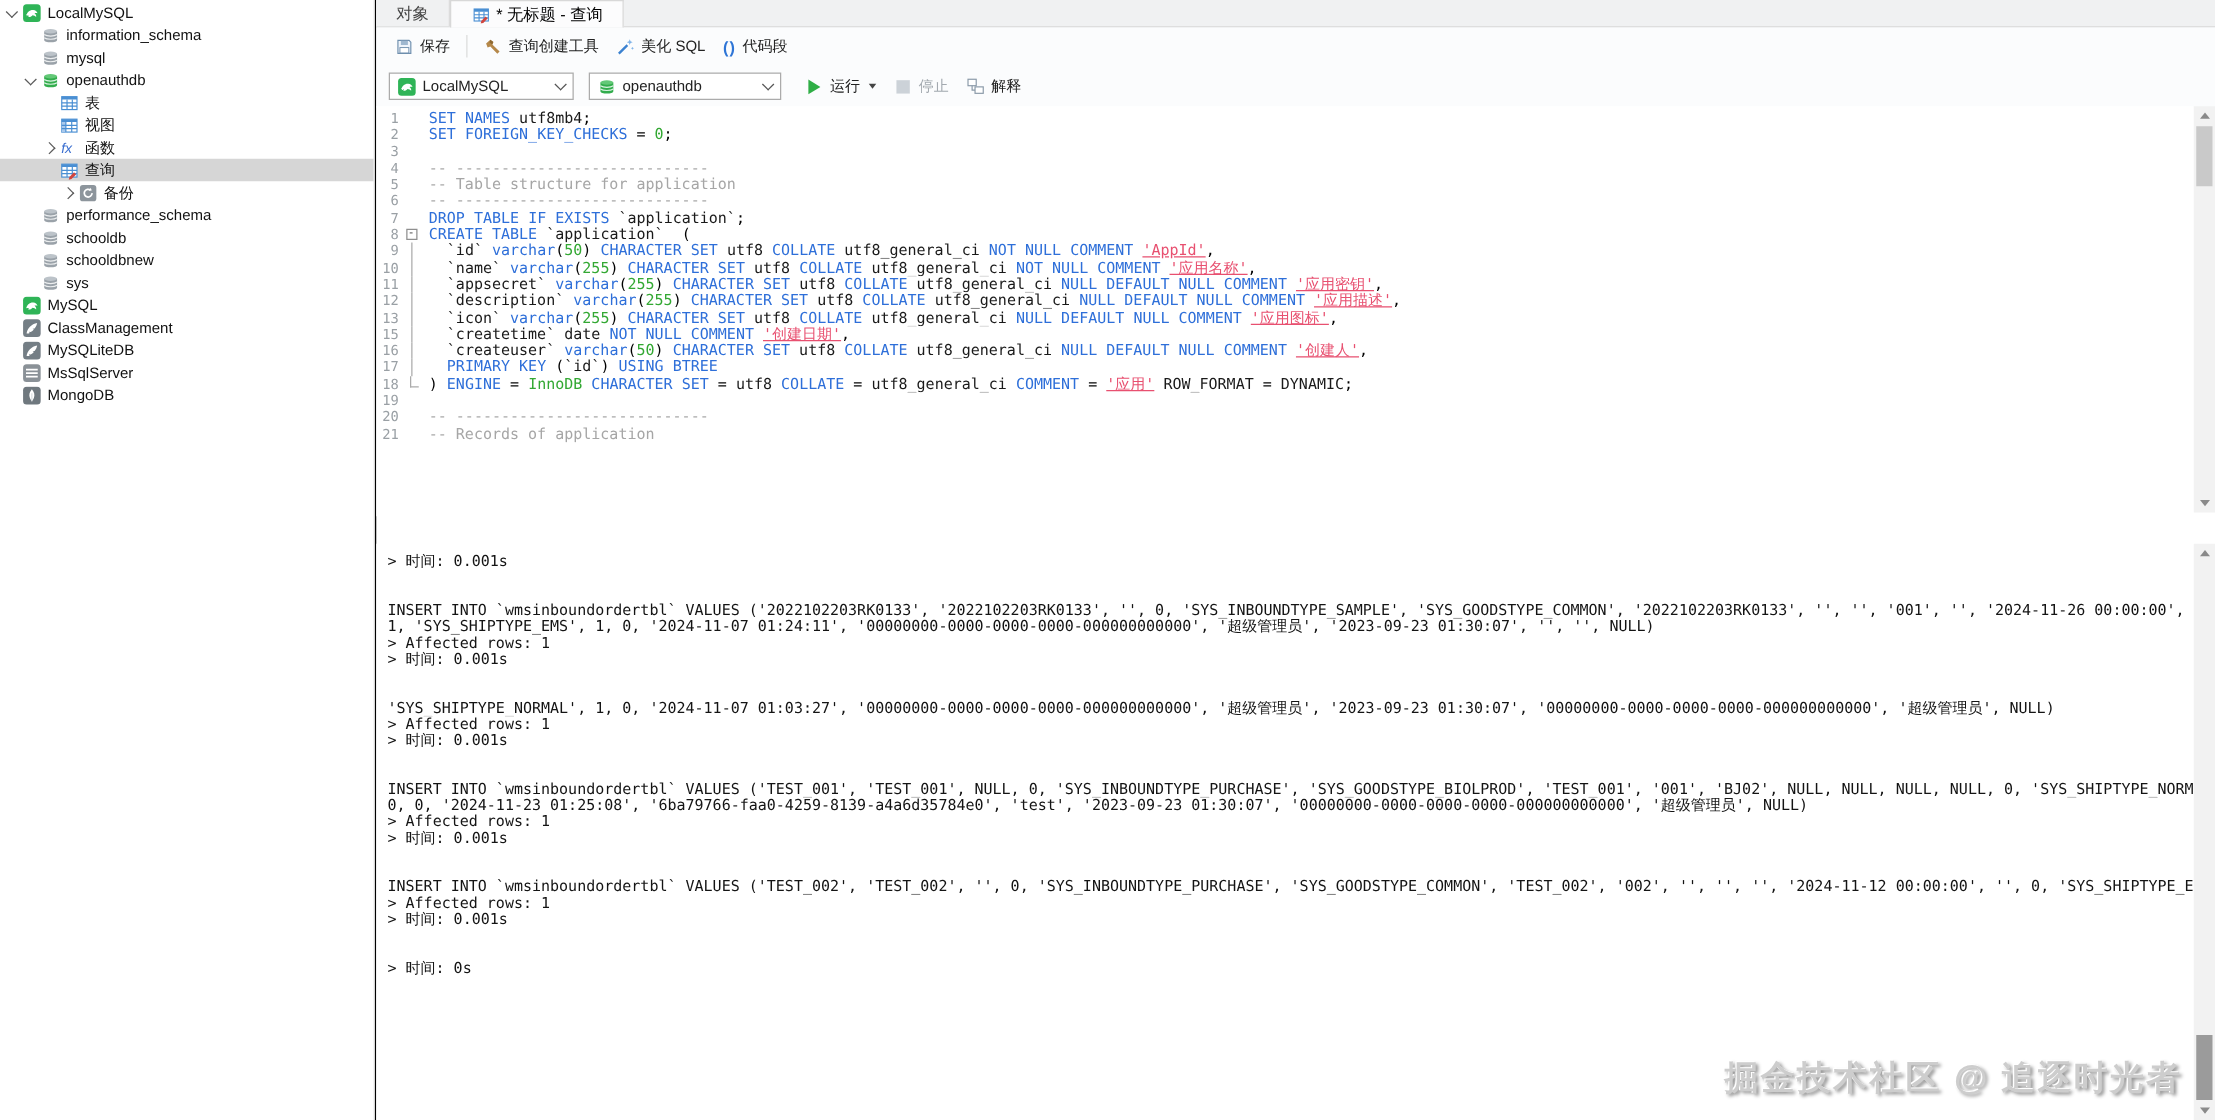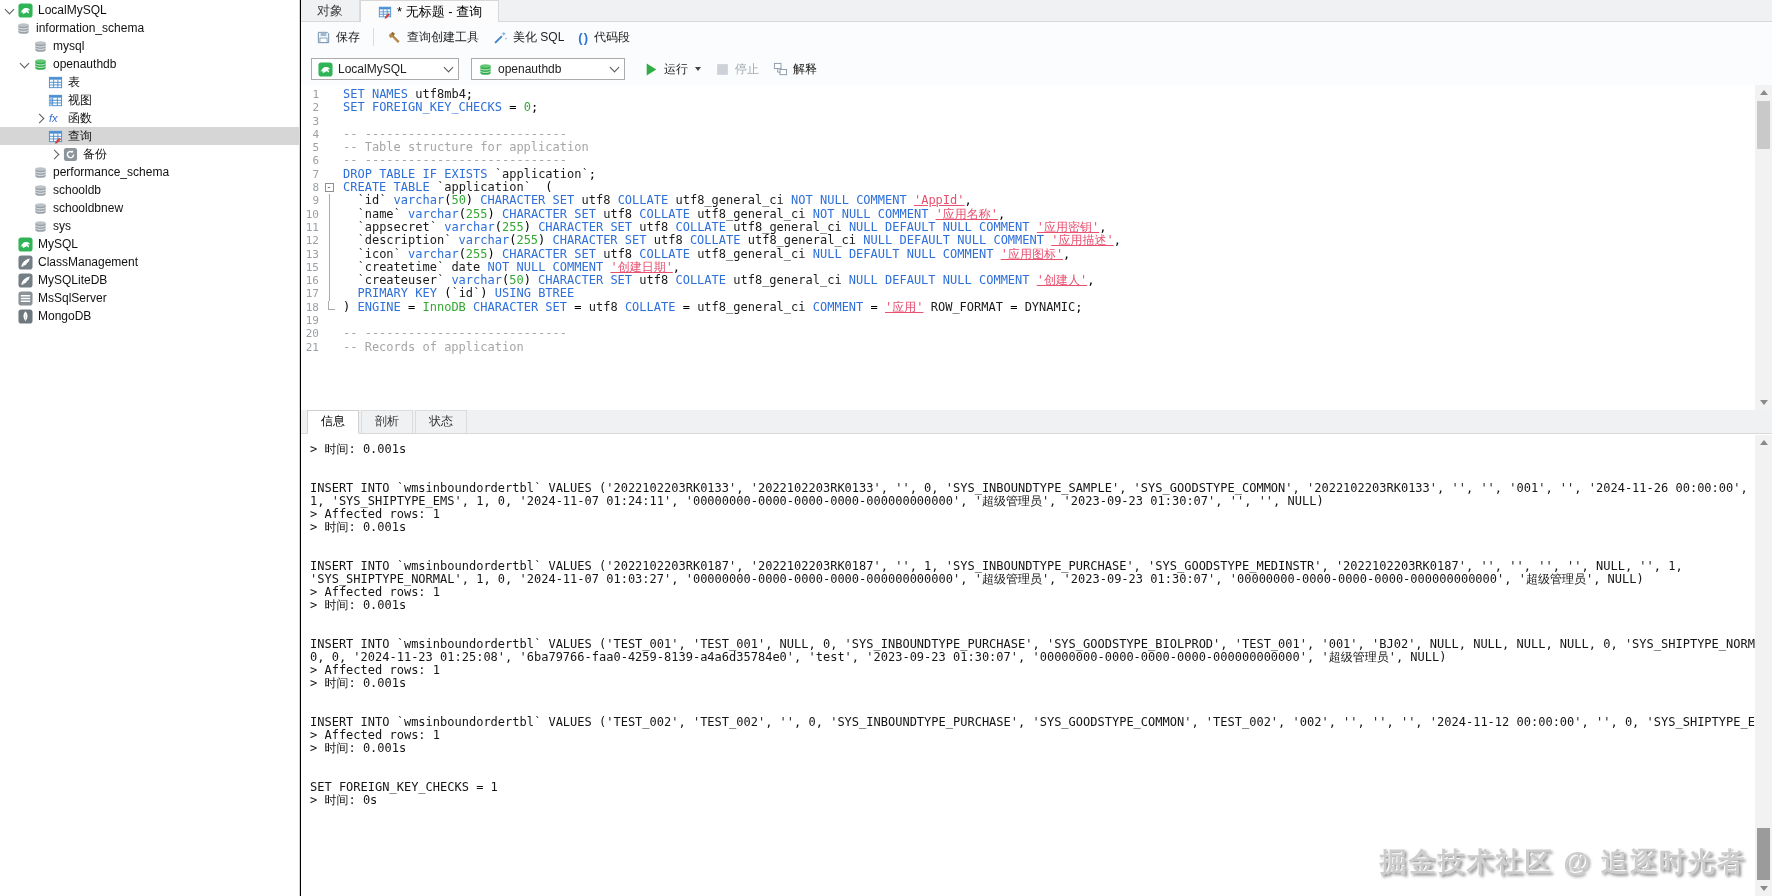--- a/index.html
+++ b/index.html
@@ -88,21 +88,21 @@
           <span class="chev chev-down"></span>
         </span>
         <span class="tree-icon">
           <svg viewBox="0 0 16 16">
             <rect x="0.5" y="0.5" width="15" height="15" rx="3" fill="#2fb457"></rect>
             <path d="M3 11.2c.5-3.8 3.2-6 6.2-5.8 1.8.1 3.2 1.2 3.6 2.7-.9-.4-1.9-.4-2.6 0 1.2.7 1.8 2 1.4 3.3-.8-1-1.9-1.6-3-1.6-.9 1.1-2.3 1.7-3.8 1.6l.8-1.2c-.9.1-1.9-.2-2.6-1z" fill="#fff"></path>
           </svg>
         </span>
         <span class="tree-label">LocalMySQL</span>
       </div>
-      <div class="tree-row" style="">
+      <div class="tree-row" style="padding-left: 17px;">
         <span class="tree-arrow"></span>
         <span class="tree-icon">
           <svg viewBox="0 0 16 16">
             <path d="M2.5 4.3v7.4c0 1.3 2.5 2 5.5 2s5.5-.7 5.5-2V4.3z" fill="#9aa2a9"></path>
             <ellipse cx="8" cy="4.3" rx="5.5" ry="1.9" fill="#bcc3c9"></ellipse>
             <path d="M2.5 7.1c1.1.8 3.1 1.3 5.5 1.3s4.4-.5 5.5-1.3" fill="none" stroke="#eceeef"></path>
             <path d="M2.5 9.8c1.1.8 3.1 1.3 5.5 1.3s4.4-.5 5.5-1.3" fill="none" stroke="#eceeef"></path>
           </svg>
         </span>
         <span class="tree-label">information_schema</span>
@@ -427,54 +427,47 @@
     <div class="vscroll" id="ed-scroll" style="top:85px;height:325px;">
       <div class="sb-arrow" style="top:0;">
           <span class="tri-up"></span>
         </div>
       <div class="sb-thumb" style="top:16px;height:48px;"></div>
       <div class="sb-arrow" style="bottom:0;">
           <span class="tri-down"></span>
         </div>
     </div>
 
-    <div id="result-tabs">
-        <div class="res-tab active">信息</div>
-        <div class="res-tab">剖析</div>
-        <div class="res-tab">状态</div>
-      </div>
 
     <div id="messages">
         <div class="msg-line">&gt; 时间: 0.001s</div>
         <div class="msg-line">&nbsp;</div>
         <div class="msg-line">&nbsp;</div>
         <div class="msg-line">INSERT INTO `wmsinboundordertbl` VALUES ('2022102203RK0133', '2022102203RK0133', '', 0, 'SYS_INBOUNDTYPE_SAMPLE', 'SYS_GOODSTYPE_COMMON', '2022102203RK0133', '', '', '001', '', '2024-11-26 00:00:00', '',</div>
         <div class="msg-line">1, 'SYS_SHIPTYPE_EMS', 1, 0, '2024-11-07 01:24:11', '00000000-0000-0000-0000-000000000000', '超级管理员', '2023-09-23 01:30:07', '', '', NULL)</div>
         <div class="msg-line">&gt; Affected rows: 1</div>
         <div class="msg-line">&gt; 时间: 0.001s</div>
         <div class="msg-line">&nbsp;</div>
         <div class="msg-line">&nbsp;</div>
-        <div class="msg-line">INSERT INTO `wmsinboundordertbl` VALUES ('2022102203RK0187', '2022102203RK0187', '', 1, 'SYS_INBOUNDTYPE_PURCHASE', 'SYS_GOODSTYPE_MEDINSTR', '2022102203RK0187', '', '', '', '', NULL, '', 1,</div>
         <div class="msg-line">'SYS_SHIPTYPE_NORMAL', 1, 0, '2024-11-07 01:03:27', '00000000-0000-0000-0000-000000000000', '超级管理员', '2023-09-23 01:30:07', '00000000-0000-0000-0000-000000000000', '超级管理员', NULL)</div>
         <div class="msg-line">&gt; Affected rows: 1</div>
         <div class="msg-line">&gt; 时间: 0.001s</div>
         <div class="msg-line">&nbsp;</div>
         <div class="msg-line">&nbsp;</div>
         <div class="msg-line">INSERT INTO `wmsinboundordertbl` VALUES ('TEST_001', 'TEST_001', NULL, 0, 'SYS_INBOUNDTYPE_PURCHASE', 'SYS_GOODSTYPE_BIOLPROD', 'TEST_001', '001', 'BJ02', NULL, NULL, NULL, NULL, 0, 'SYS_SHIPTYPE_NORMAL',</div>
         <div class="msg-line">0, 0, '2024-11-23 01:25:08', '6ba79766-faa0-4259-8139-a4a6d35784e0', 'test', '2023-09-23 01:30:07', '00000000-0000-0000-0000-000000000000', '超级管理员', NULL)</div>
         <div class="msg-line">&gt; Affected rows: 1</div>
         <div class="msg-line">&gt; 时间: 0.001s</div>
         <div class="msg-line">&nbsp;</div>
         <div class="msg-line">&nbsp;</div>
         <div class="msg-line">INSERT INTO `wmsinboundordertbl` VALUES ('TEST_002', 'TEST_002', '', 0, 'SYS_INBOUNDTYPE_PURCHASE', 'SYS_GOODSTYPE_COMMON', 'TEST_002', '002', '', '', '', '2024-11-12 00:00:00', '', 0, 'SYS_SHIPTYPE_EMS',</div>
         <div class="msg-line">&gt; Affected rows: 1</div>
         <div class="msg-line">&gt; 时间: 0.001s</div>
         <div class="msg-line">&nbsp;</div>
         <div class="msg-line">&nbsp;</div>
-        <div class="msg-line">SET FOREIGN_KEY_CHECKS = 1</div>
         <div class="msg-line">&gt; 时间: 0s</div>
       </div>
 
     <div class="vscroll" id="msg-scroll" style="top:435px;bottom:0;">
       <div class="sb-arrow" style="top:0;">
           <span class="tri-up"></span>
         </div>
       <div class="sb-thumb" style="bottom:16px;height:52px;background:#9b9b9b;"></div>
       <div class="sb-arrow" style="bottom:0;">
           <span class="tri-down"></span>

